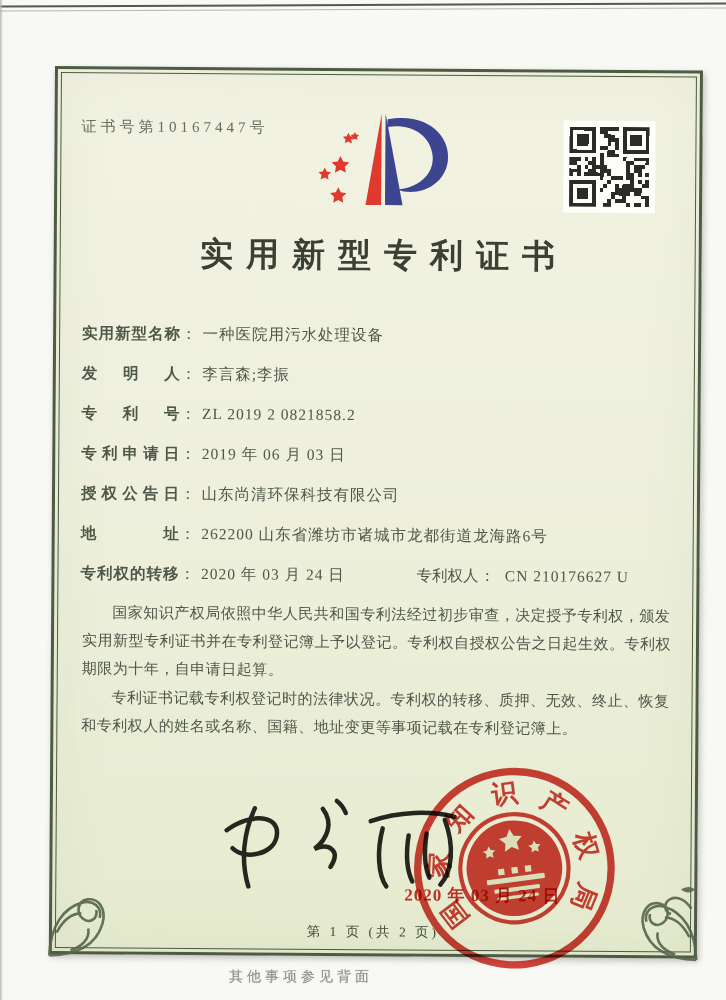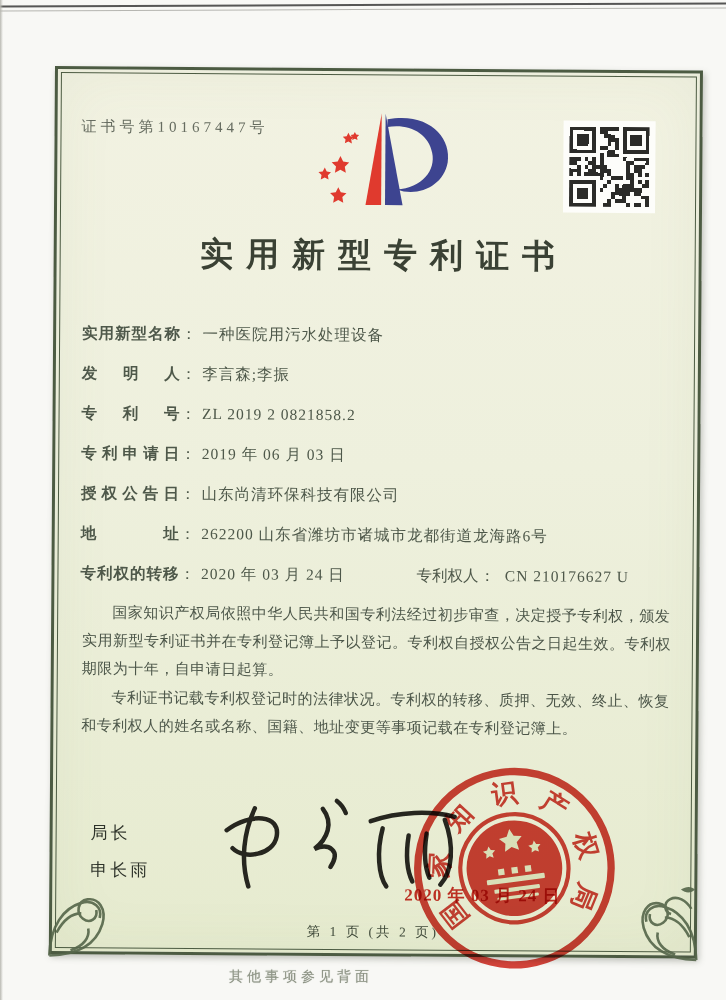--- a/index.html
+++ b/index.html
@@ -292,24 +292,20 @@
         <span class="field-value">CN 210176627 U</span>
       </span>
     </div>
   </div>
 
   <div class="paragraphs">
     <p>国家知识产权局依照中华人民共和国专利法经过初步审查，决定授予专利权，颁发实用新型专利证书并在专利登记簿上予以登记。专利权自授权公告之日起生效。专利权期限为十年，自申请日起算。</p>
     <p>专利证书记载专利权登记时的法律状况。专利权的转移、质押、无效、终止、恢复和专利权人的姓名或名称、国籍、地址变更等事项记载在专利登记簿上。</p>
   </div>
 
-  <div class="director">
-    <div>局长</div>
-    <div>申长雨</div>
-  </div>
 
   <div class="signature">
     <svg viewBox="0 0 260 110" width="260" height="110" fill="none" stroke="#26261f" stroke-width="4.5" stroke-linecap="round">
       <path d="M52,26 C41,50 38,78 46,104"></path>
       <path d="M24,48 C48,30 78,32 74,54 C71,72 42,78 30,66"></path>
       <path d="M120,26 C131,40 125,56 112,66 C126,60 139,67 128,84"></path>
       <path d="M134,18 C138,21 141,25 143,30"></path>
       <path d="M168,38 C196,28 228,27 252,33"></path>
       <path d="M180,45 C174,68 176,92 184,103"></path>
       <path d="M242,36 C252,62 250,88 238,101"></path>

